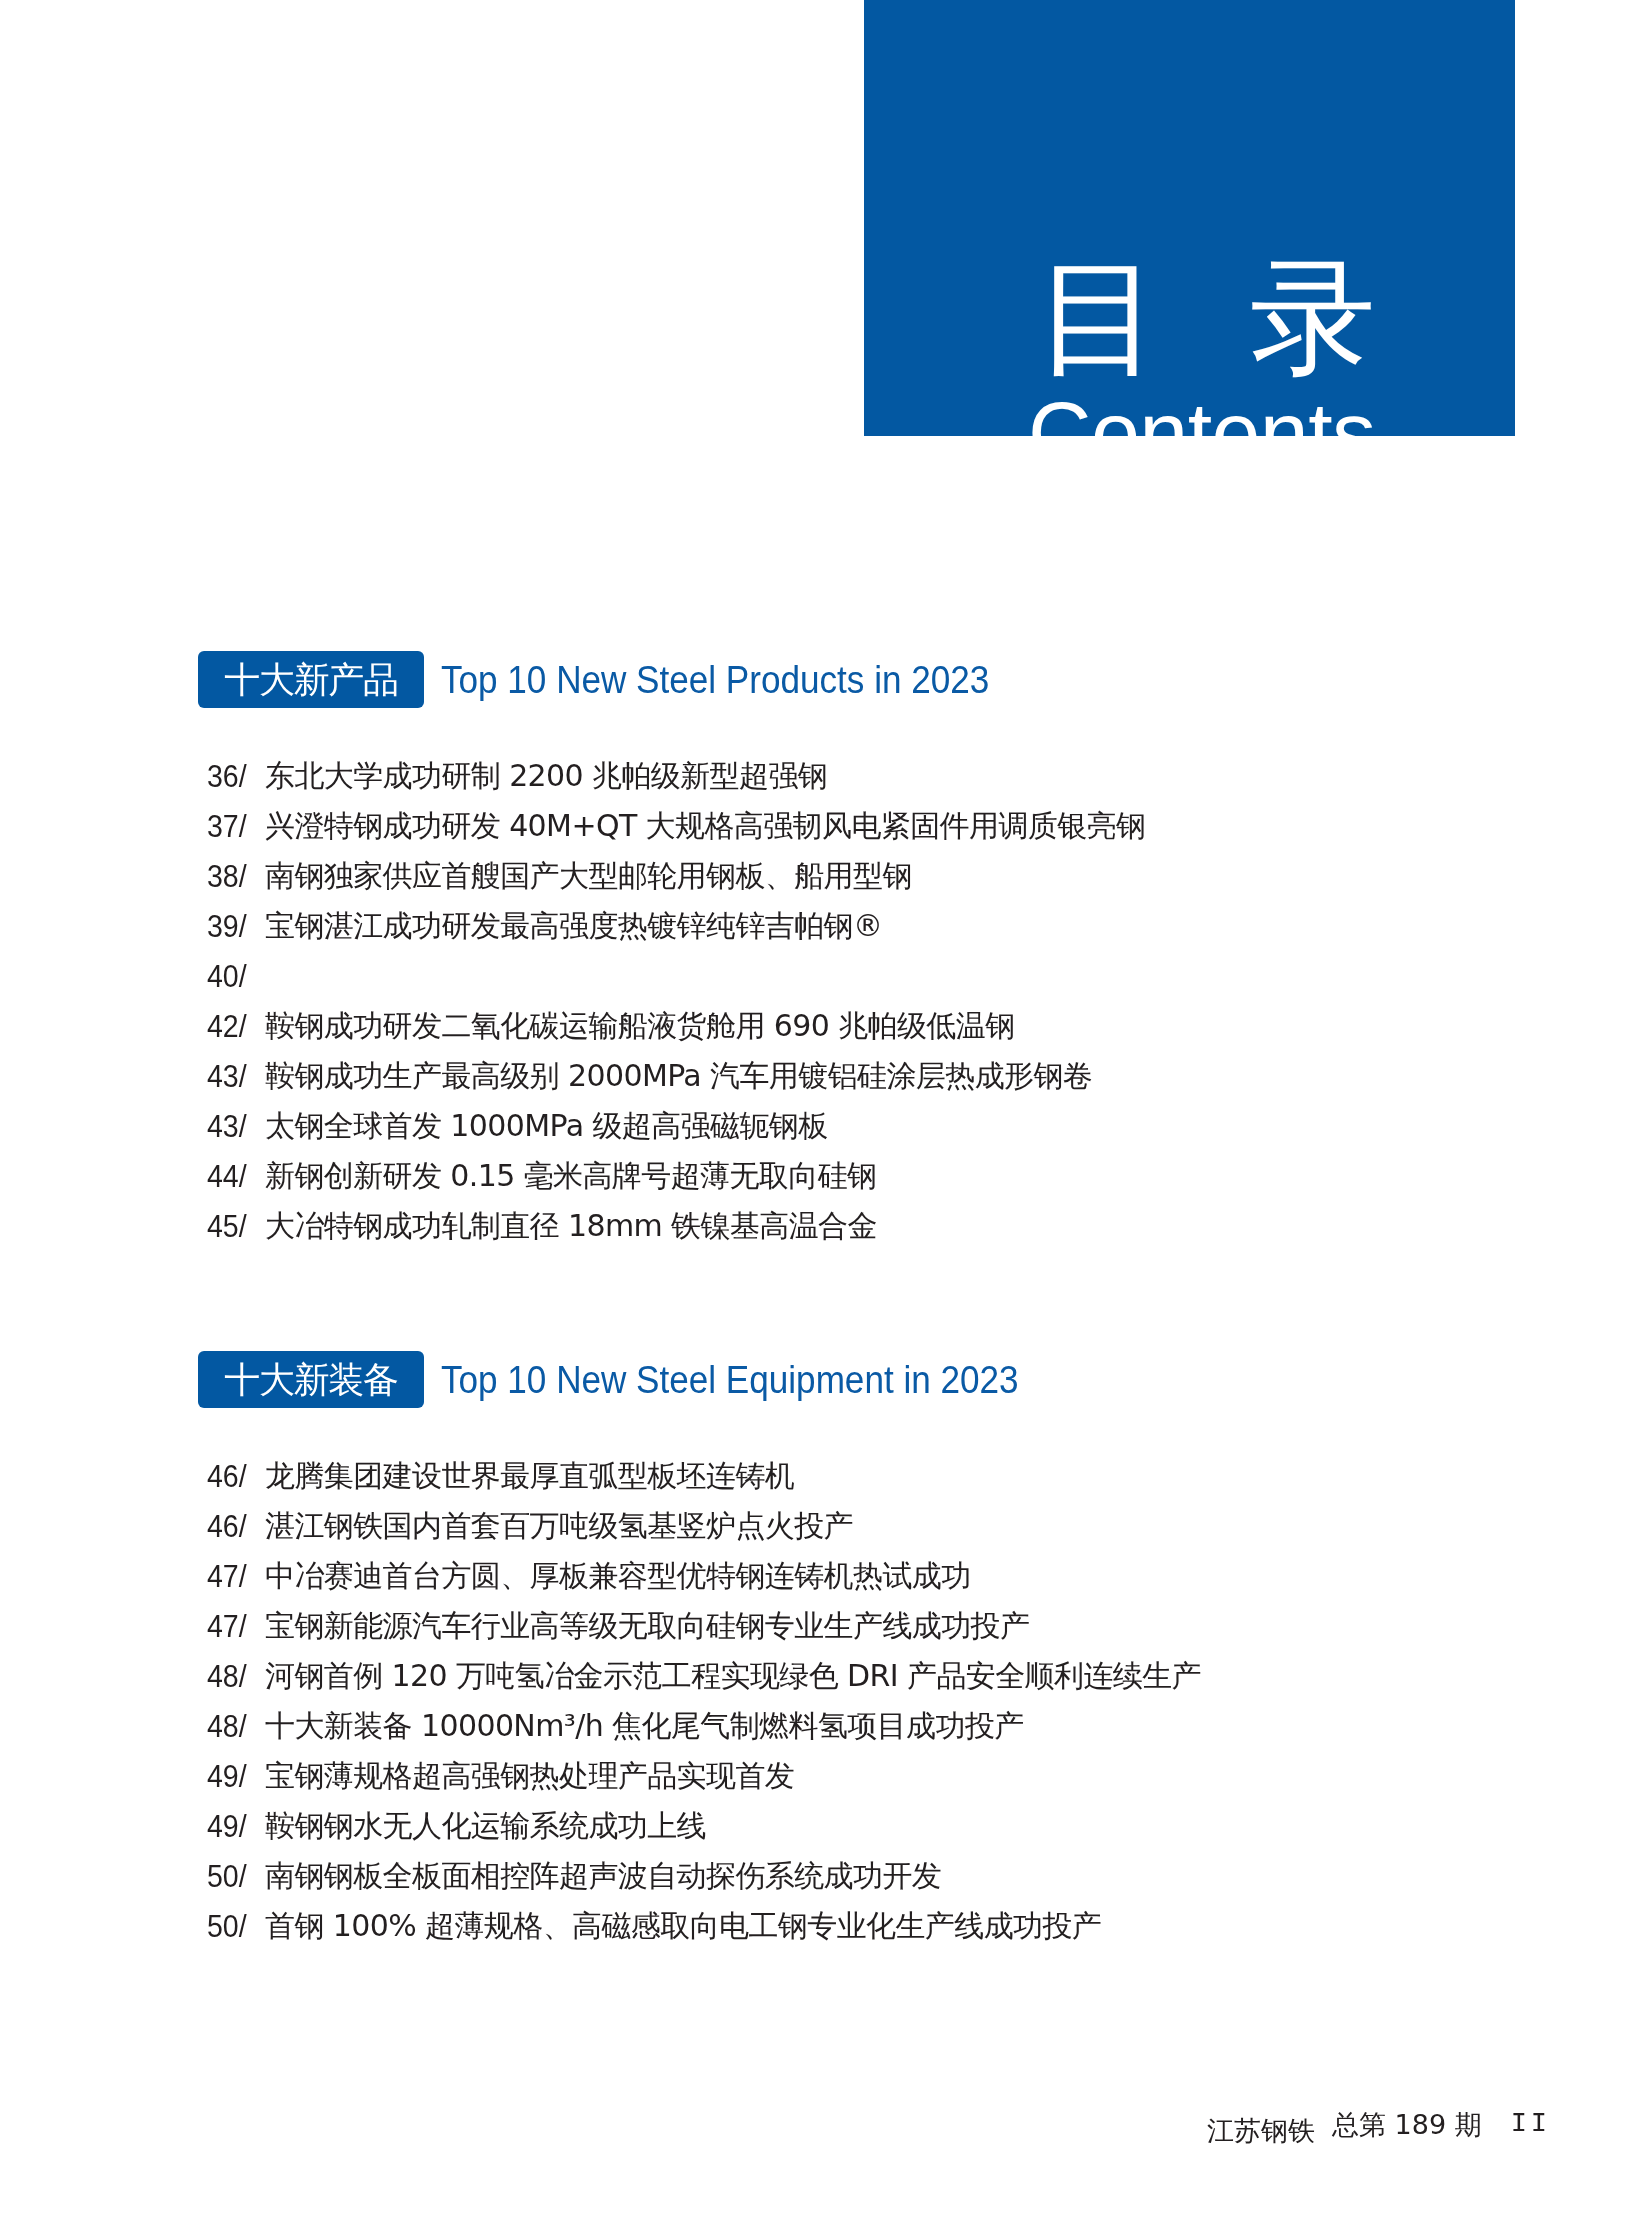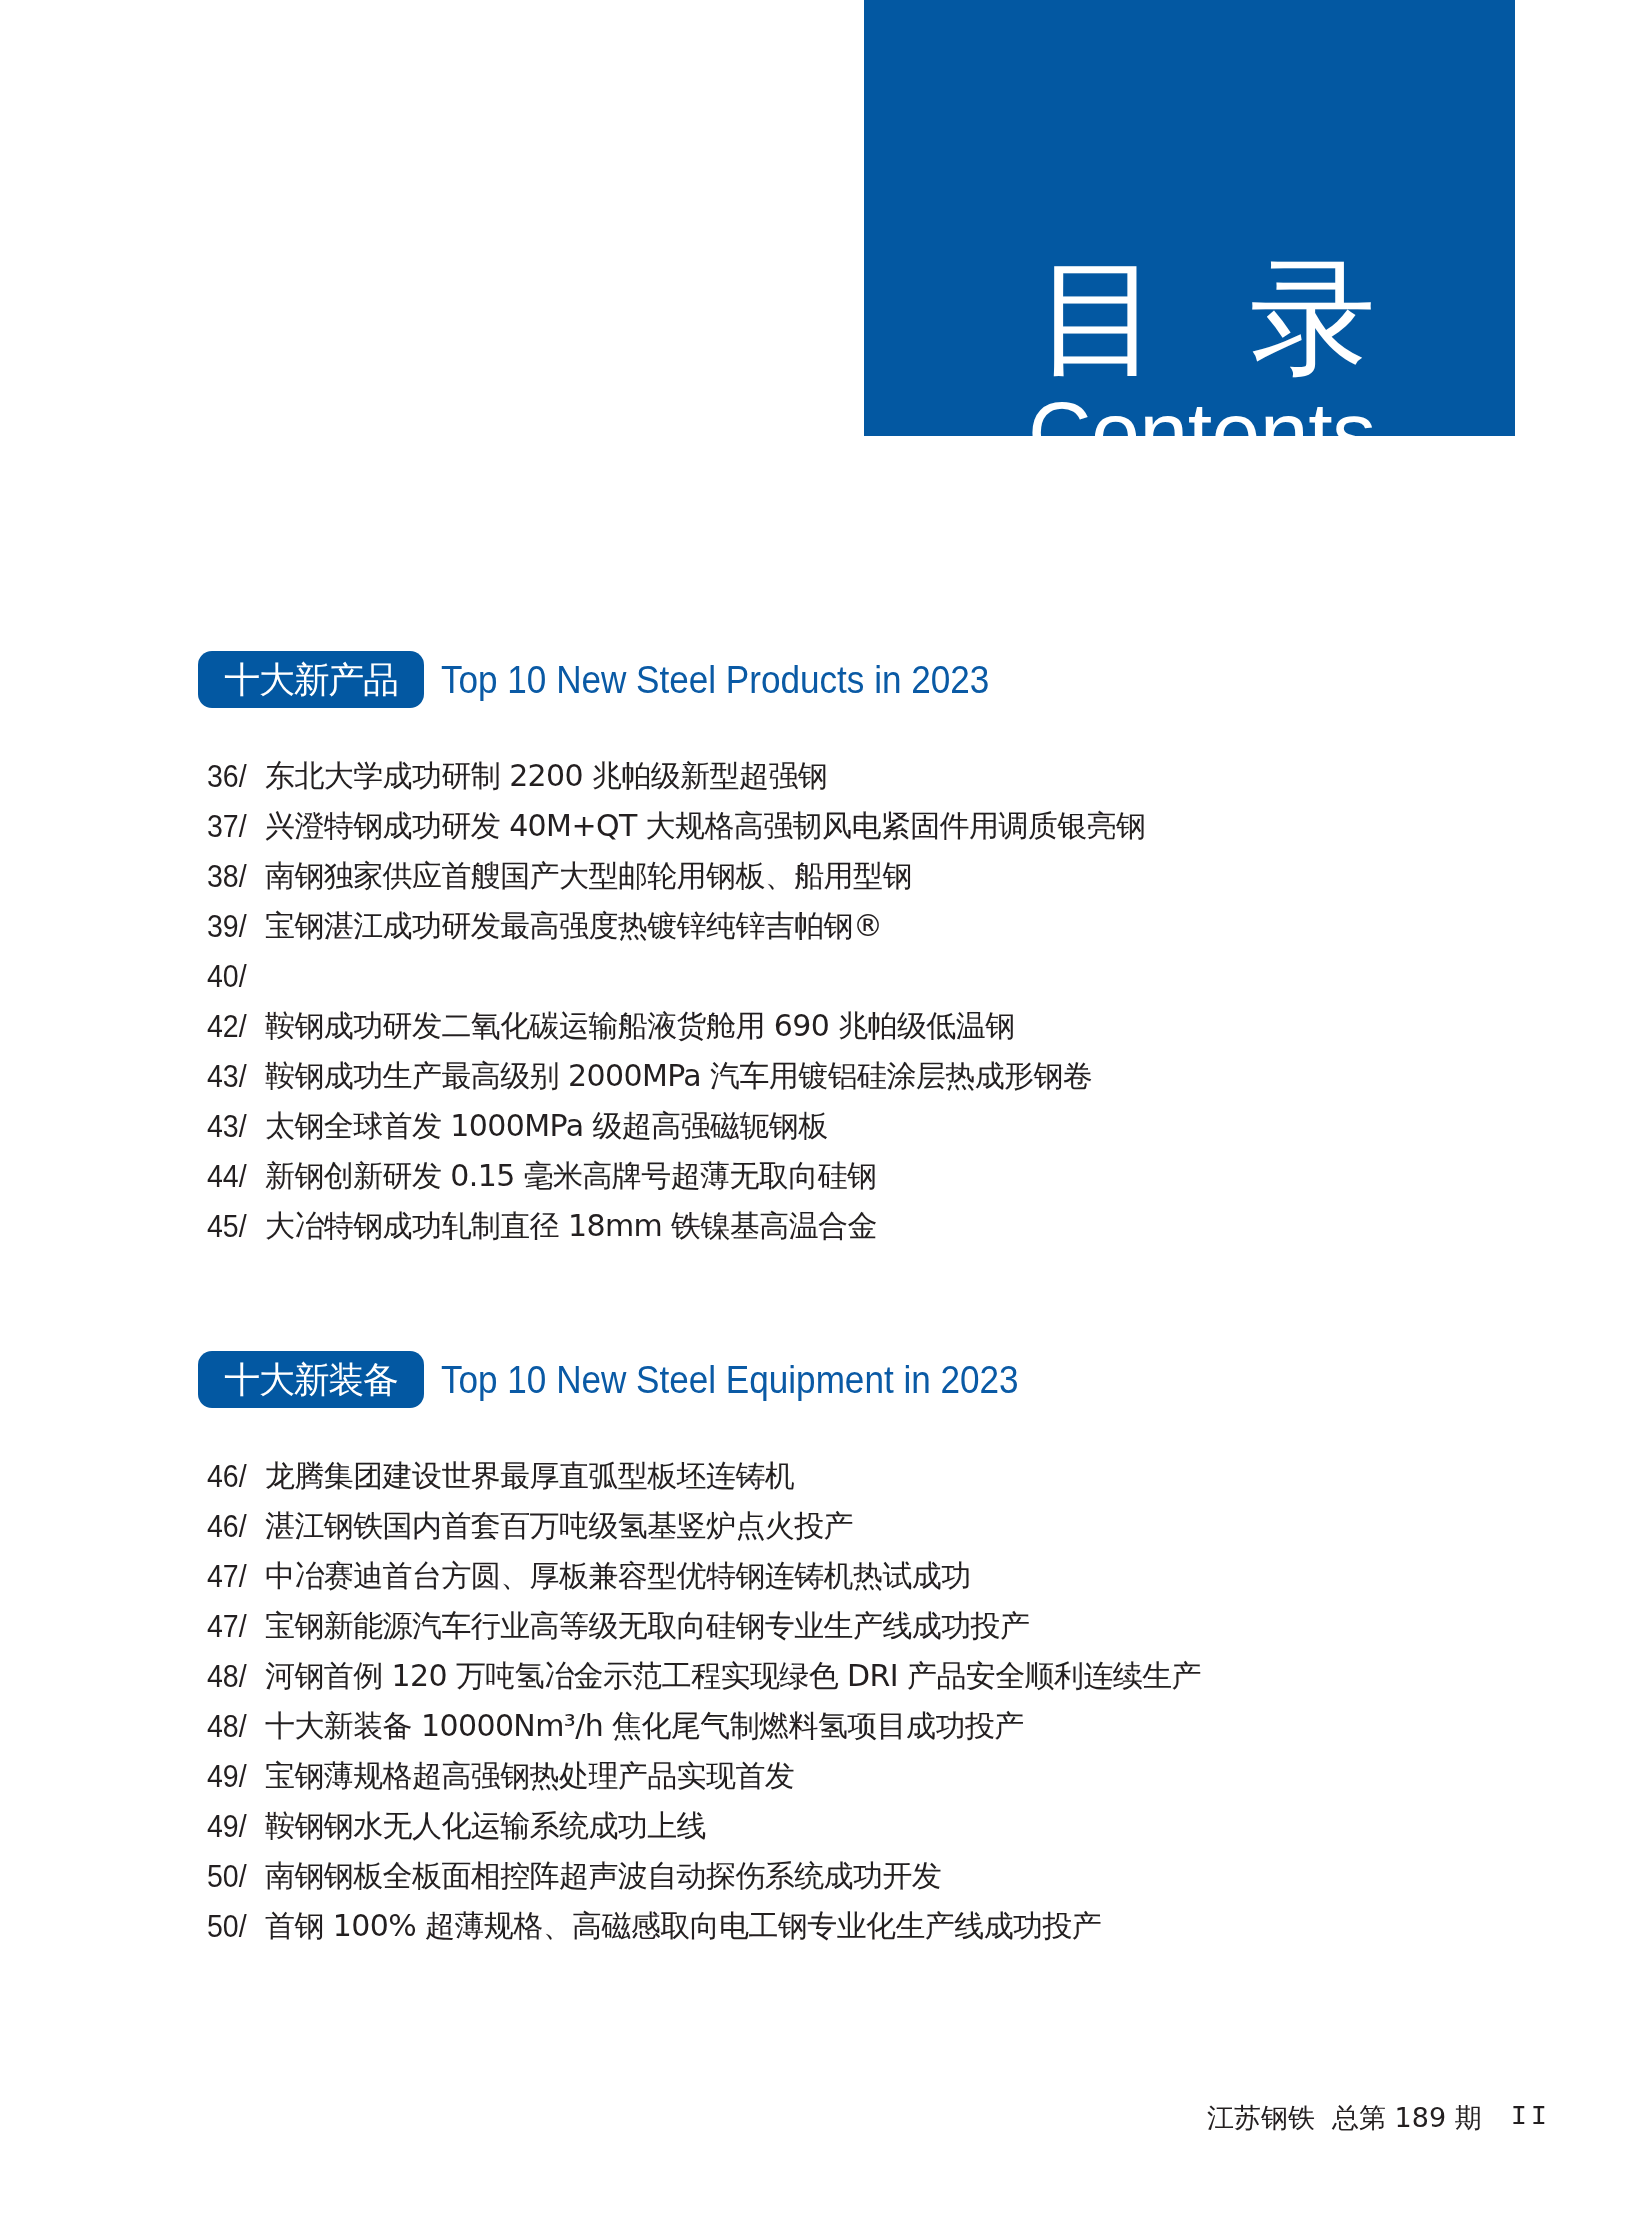--- a/index.html
+++ b/index.html
@@ -52,21 +52,21 @@
     left: 198px;
     height: 57px;
     display: flex;
     align-items: center;
     white-space: nowrap;
   }
   .pill {
     width: 226px;
     height: 57px;
     background: #0358a2;
-    border-radius: 14px;
+    border-radius: 6px;
     color: #ffffff;
     display: flex;
     align-items: center;
     justify-content: center;
     font-family: "DejaVu Sans", sans-serif;
     font-size: 36px;
     line-height: 1;
     letter-spacing: -1.3px;
     box-sizing: border-box;
   }
@@ -116,21 +116,21 @@
     left: 1207px;
     top: 2104px;
     font-family: "DejaVu Sans", sans-serif;
     font-size: 27px;
     line-height: 1;
     color: #231f20;
     white-space: nowrap;
     display: flex;
     align-items: center;
   }
-  .footer .pub { margin-right: 17px; }
+  .footer .pub { margin-right: 17px; margin-top: 13px; }
   .footer .issue { }
   .footer .folio {
     margin-left: 29px;
     font-family: Liberation Mono, monospace;
     letter-spacing: 3.9px;
   }
 </style>
 </head>
 <body>
 

